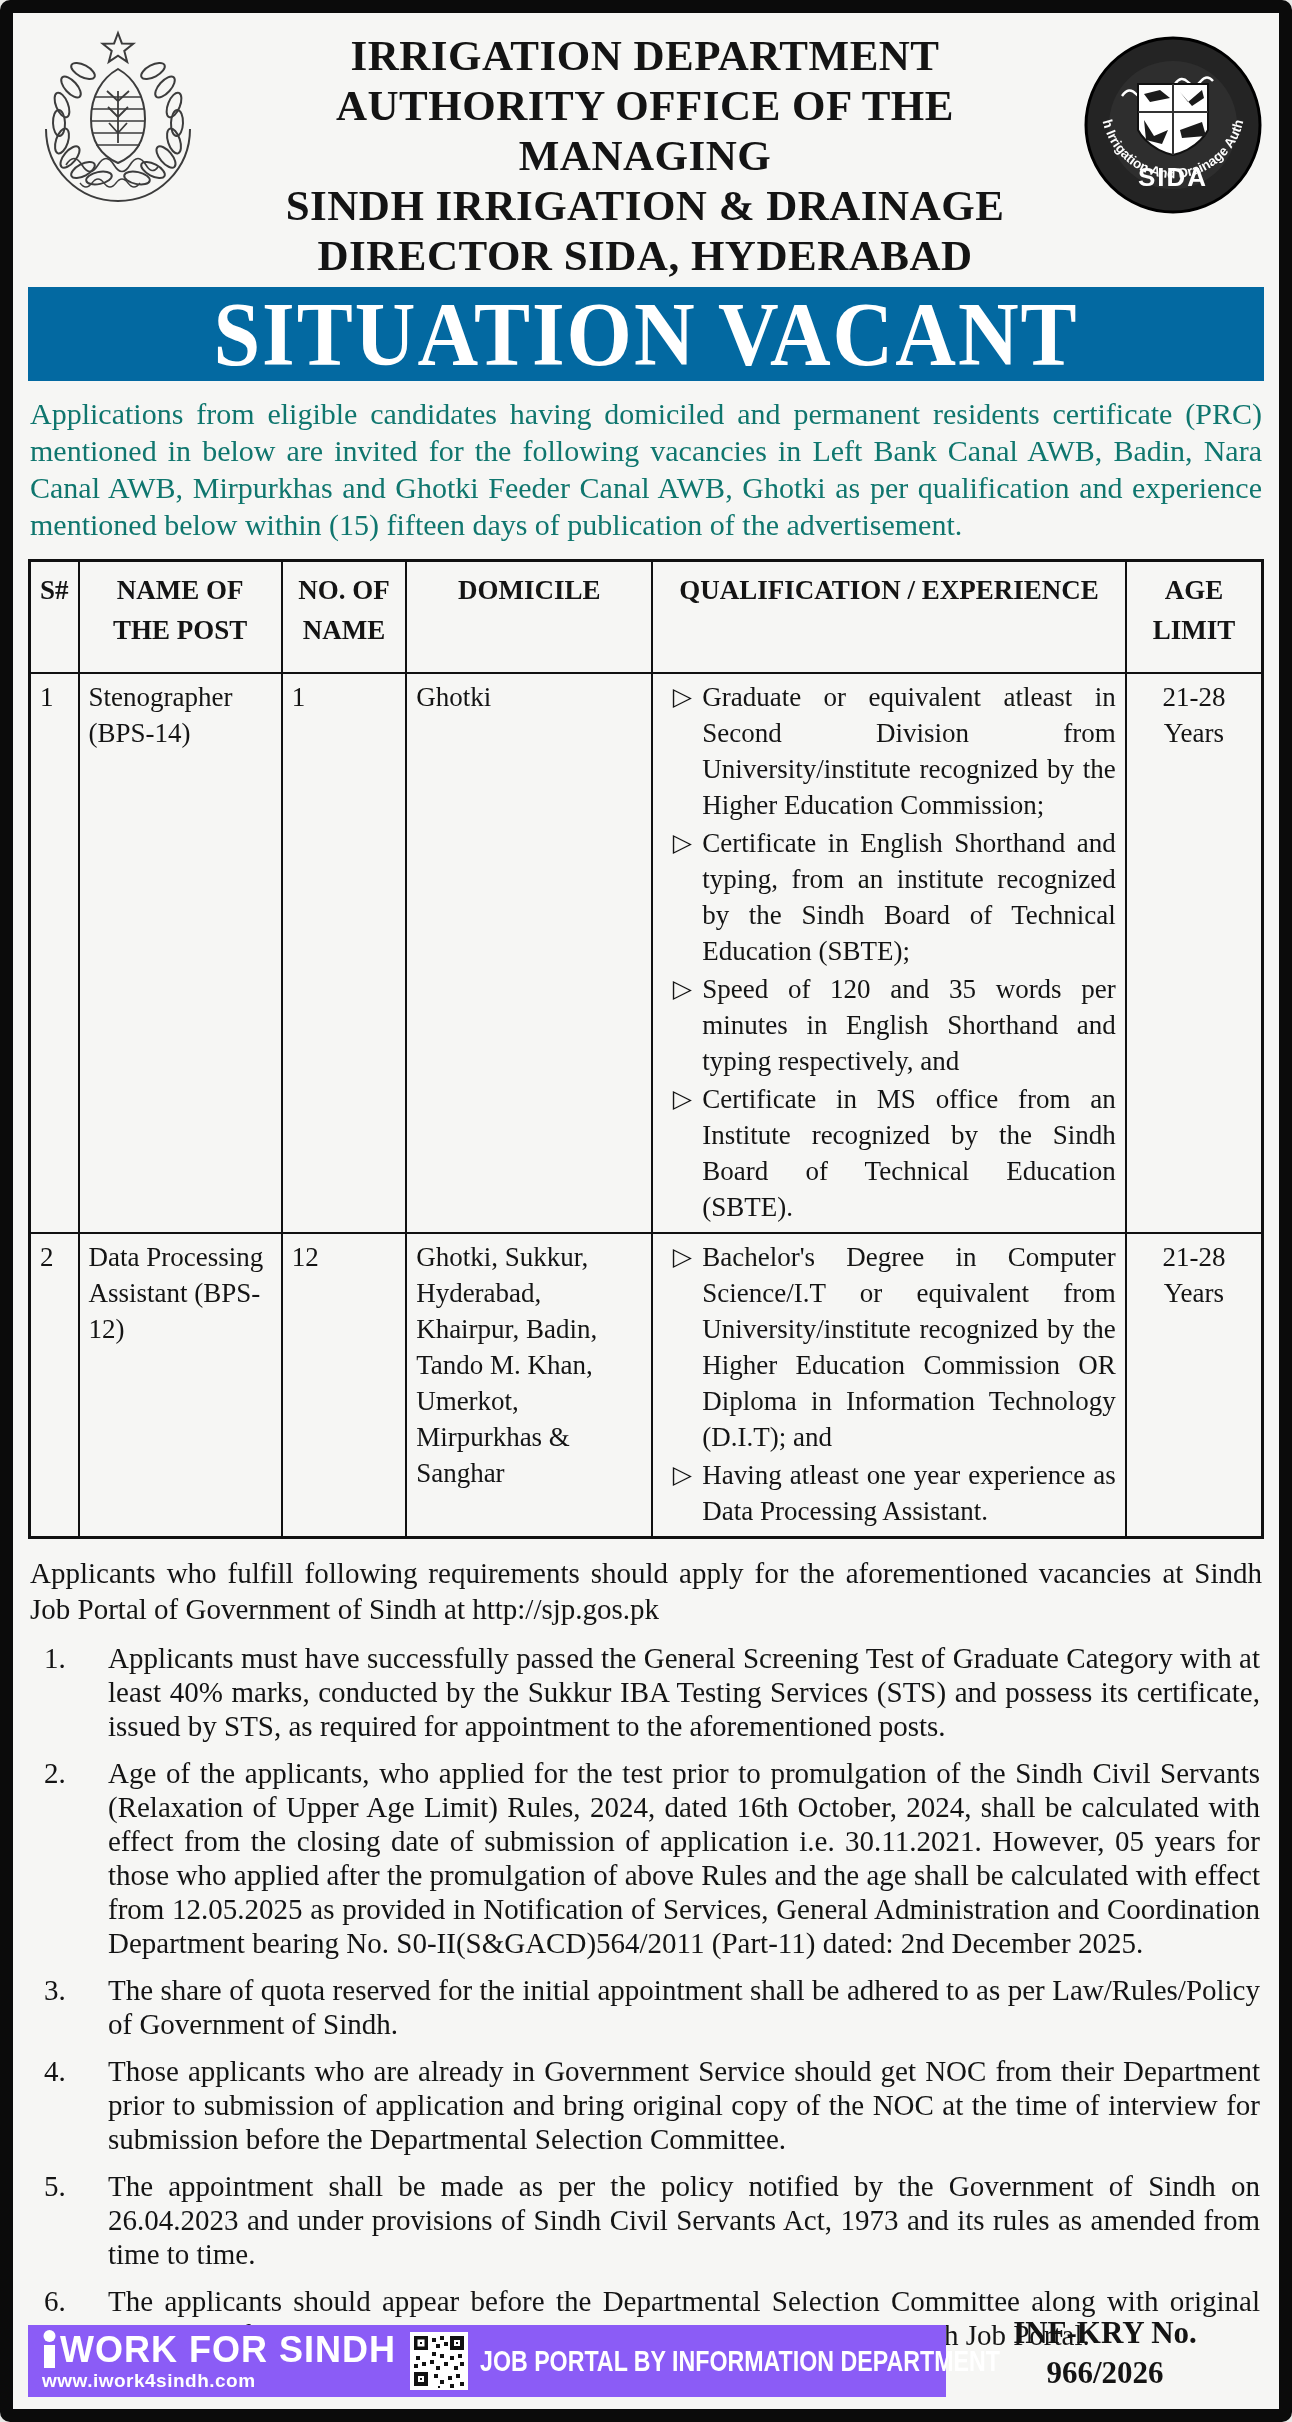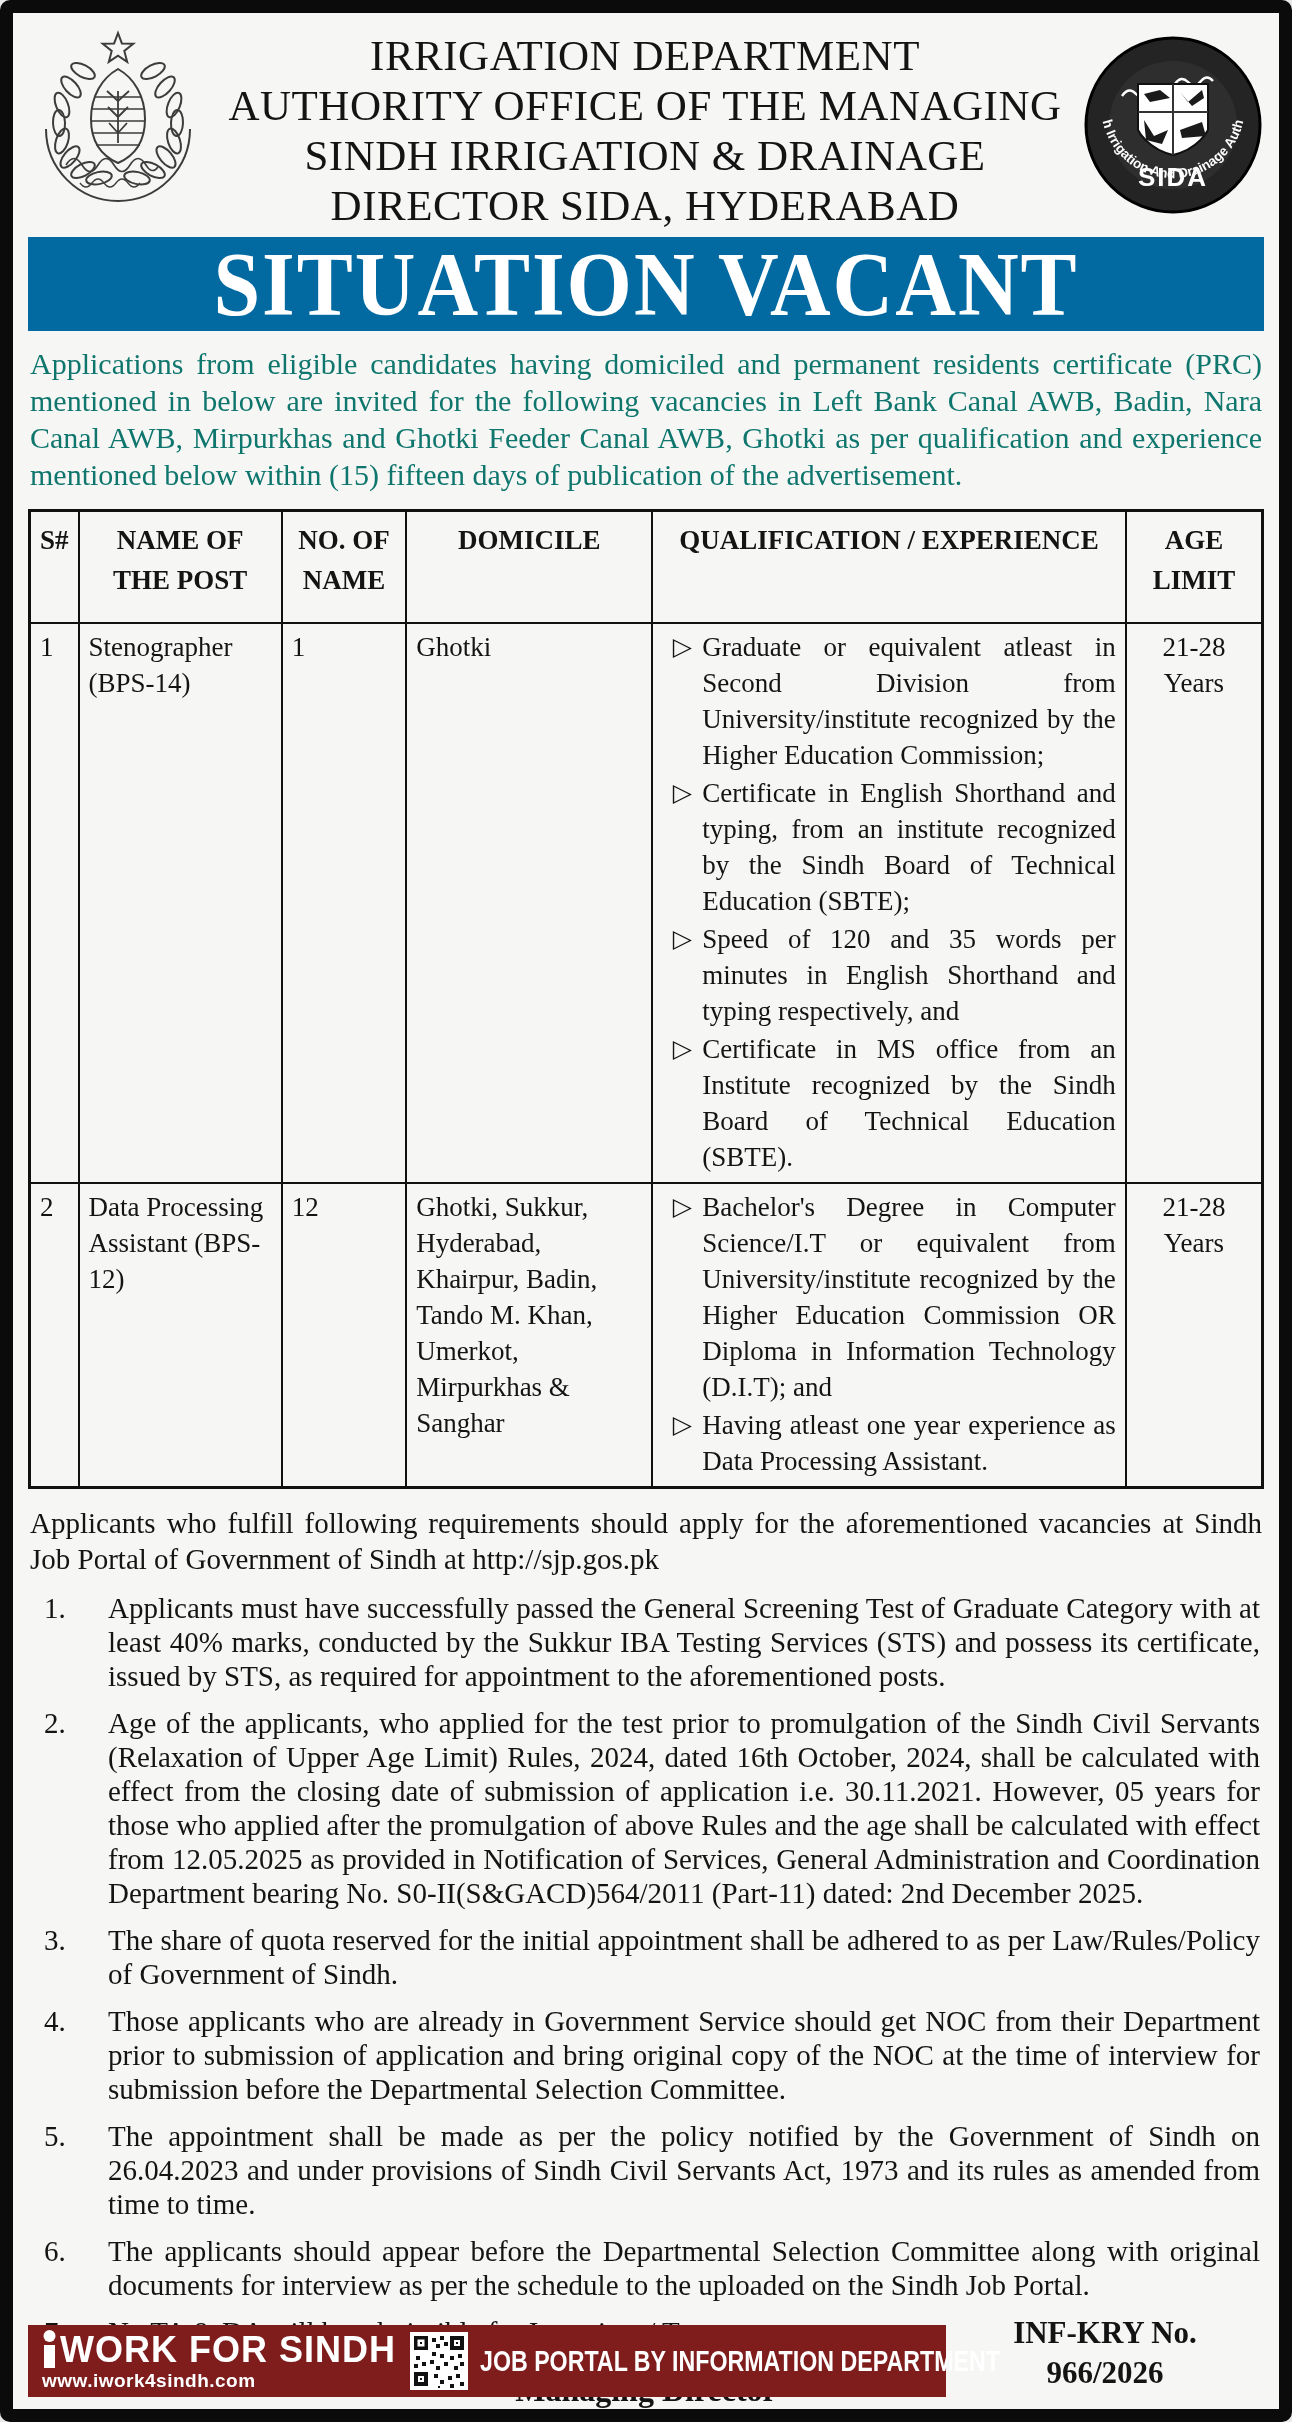--- a/index.html
+++ b/index.html
@@ -11,21 +11,21 @@
     border:13px solid #0b0b0b;
     border-radius:10px;
     padding:12px 15px 0 15px;
     font-family:"Liberation Serif","DejaVu Serif",serif;
     color:#141414;
     overflow:hidden;
   }
   
   .hdr{display:flex;align-items:flex-start;}
   .hdr-emblem{flex:none;width:180px;height:200px;}
-  .hdr-title{flex:1;text-align:center;font-weight:400;font-size:43px;line-height:50px;letter-spacing:.5px;padding-top:6px;}
+  .hdr-title{flex:1;text-align:center;font-weight:700;font-size:43px;line-height:50px;letter-spacing:.5px;padding-top:6px;}
   .hdr-sida{flex:none;width:182px;height:200px;}
   
   .banner{
     margin-top:6px;height:94px;background:#0369a1;
     display:flex;align-items:center;justify-content:center;
   }
   .banner span{
     color:#fff;font-weight:700;font-size:84px;letter-spacing:2px;
     transform:scaleY(1.08);display:inline-block;white-space:nowrap;
   }
@@ -56,21 +56,21 @@
   .cond{display:flex;margin-top:13px;}
   .cond-no{flex:none;width:48px;font-size:29px;line-height:34px;padding-left:14px;box-sizing:border-box;}
   .cond-no-sp{flex:none;width:30px;}
   .cond-t{flex:1;font-size:29px;line-height:34px;text-align:justify;padding-right:2px;}
   #conditions{margin:14px 2px 0 2px;}
   
   .sig{margin-top:20px;text-align:center;font-weight:700;font-size:32px;line-height:42px;}
   
   .foot{position:absolute;left:15px;right:15px;bottom:12px;display:flex;align-items:flex-end;}
   .foot-bar{
-    flex:none;width:918px;height:72px;background:#7f1d1d;
+    flex:none;width:918px;height:72px;background:#8b5cf6;
     display:flex;align-items:center;padding:0 10px 0 14px;box-sizing:border-box;
     font-family:"Liberation Sans","DejaVu Sans",sans-serif;
   }
   .brand{flex:none;margin-right:14px;}
   .brand-top{display:flex;align-items:flex-end;color:#fff;font-weight:900;font-size:36px;line-height:36px;letter-spacing:1px;white-space:nowrap;}
   .brand-top svg{margin-right:3px;}
   .brand-web{color:#fff;font-weight:700;font-size:19px;margin-top:2px;letter-spacing:.5px;}
   .qr{flex:none;margin:0 12px 0 0;}
   .tagline{
     color:#fff;font-weight:700;font-size:29px;white-space:nowrap;

